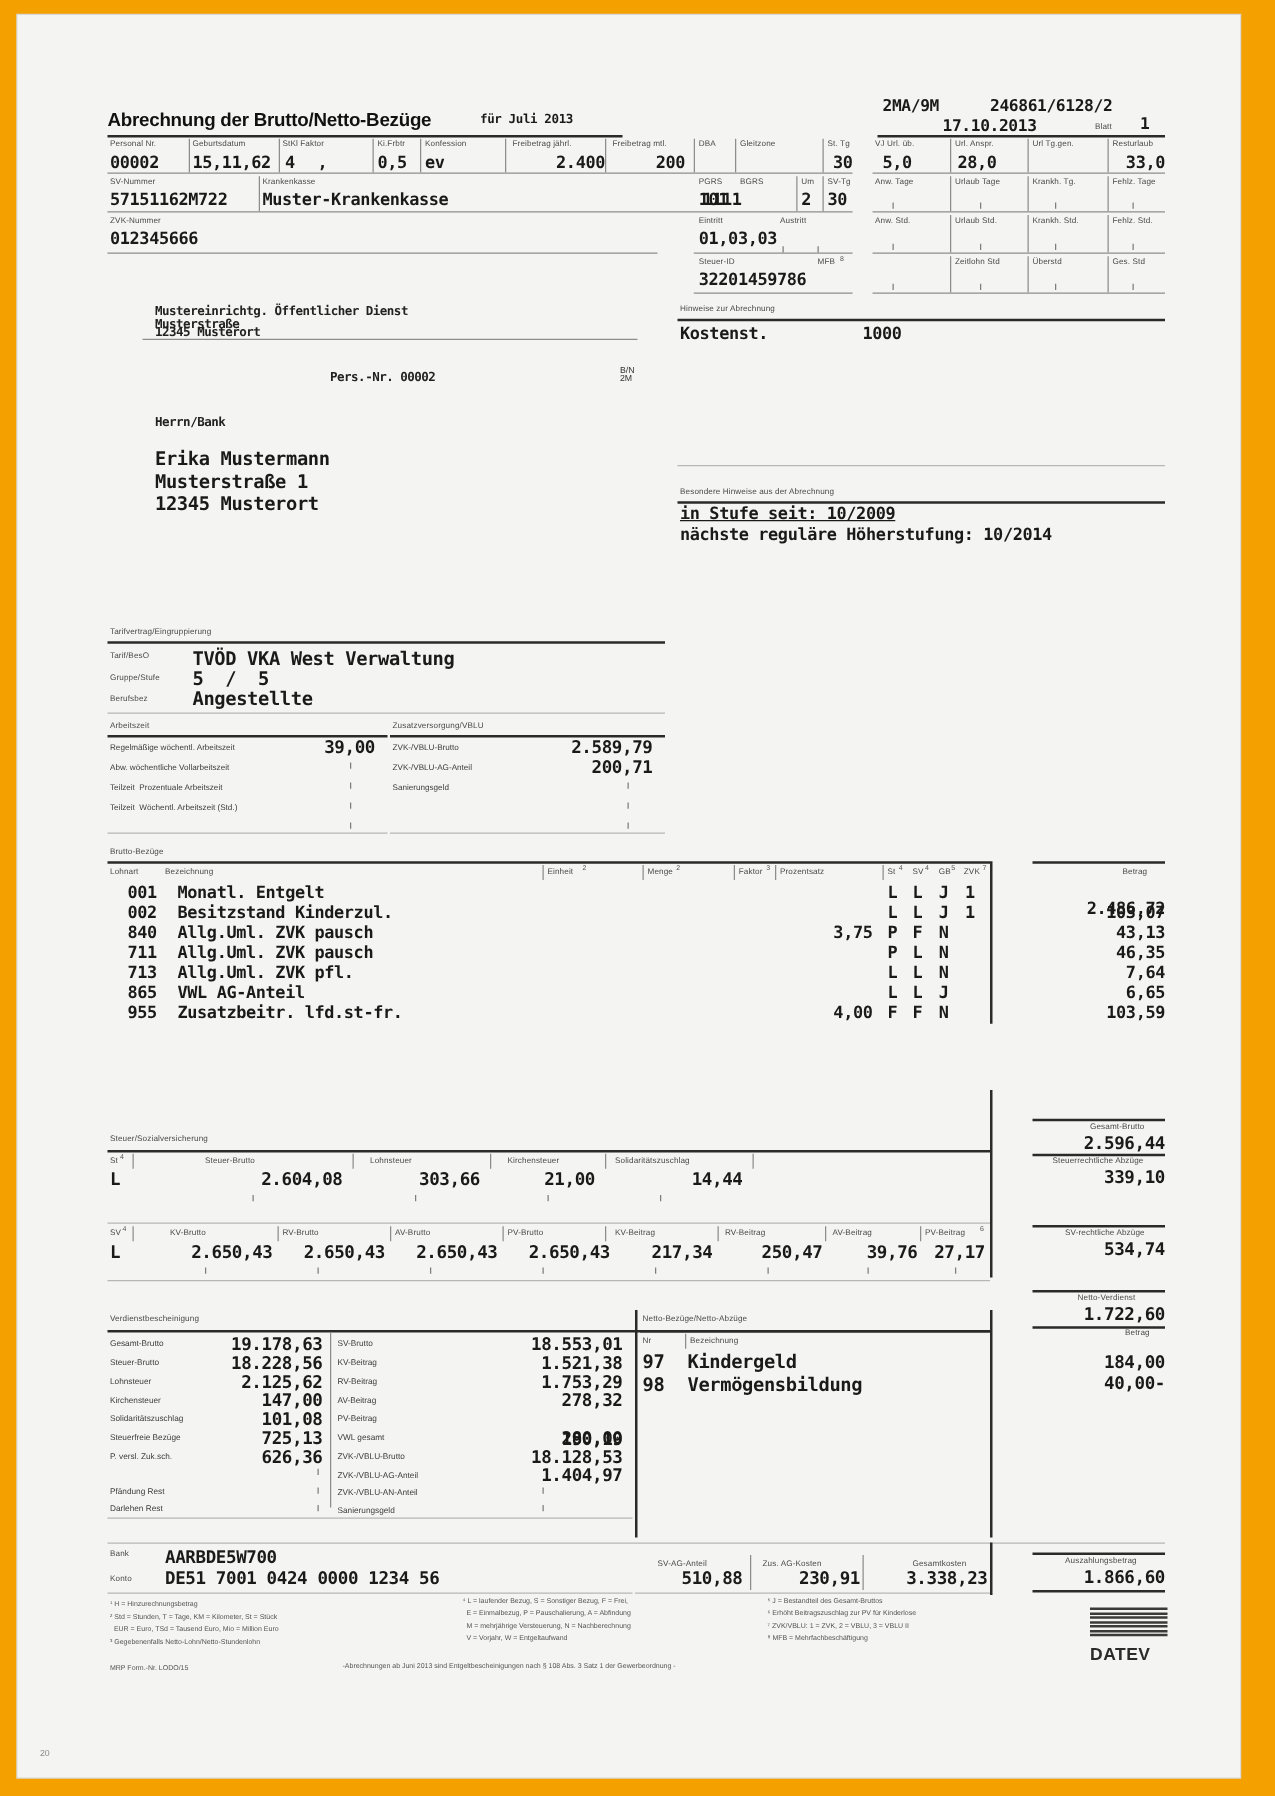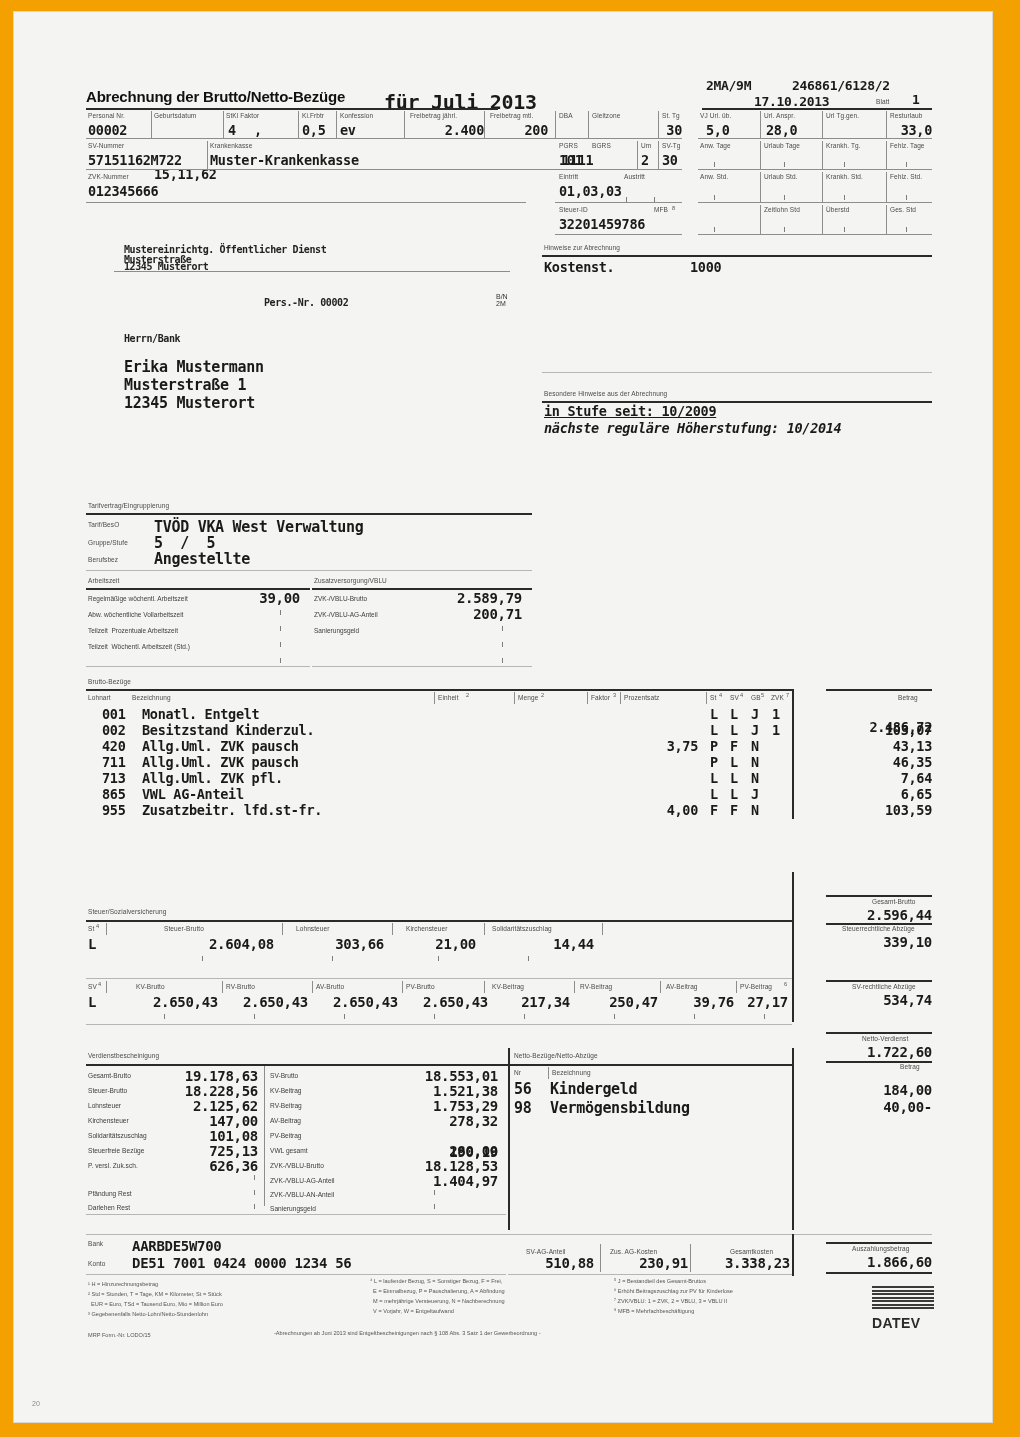--- a/index.html
+++ b/index.html
@@ -65,21 +65,21 @@
   }
   .right{text-align:right;}
 </style>
 </head>
 <body>
 
 <div class="page">
 <div class="sheet">
 
   <div class="title a" style="left:72px;top:76px;">Abrechnung der Brutto/Netto-Bezüge</div>
-  <div class="d" style="left:370px;top:78px;font-size:20px;">für Juli 2013</div>
+  <div class="d" style="left:370px;top:78px;font-size:10px;">für Juli 2013</div>
 
   <div class="d" style="left:692px;top:66px;font-size:13px;">2MA/9M</div>
   <div class="d" style="left:778px;top:66px;font-size:13px;">246861/6128/2</div>
   <div class="d" style="left:740px;top:82px;font-size:13px;">17.10.2013</div>
   <div class="lbl" style="left:862px;top:86px;">Blatt</div>
   <div class="d" style="left:898px;top:80px;font-size:13px;">1</div>
   <div class="hr" style="left:688px;top:96px;width:230px;"></div>
 
   <div class="hr" style="left:72px;top:96px;width:412px;"></div>
 
@@ -88,21 +88,21 @@
   <div class="lbl" style="left:212px;top:100px;">StKl Faktor</div>
   <div class="lbl" style="left:288px;top:100px;">Ki.Frbtr</div>
   <div class="lbl" style="left:326px;top:100px;">Konfession</div>
   <div class="lbl" style="left:396px;top:100px;">Freibetrag jährl.</div>
   <div class="lbl" style="left:476px;top:100px;">Freibetrag mtl.</div>
   <div class="lbl" style="left:545px;top:100px;">DBA</div>
   <div class="lbl" style="left:578px;top:100px;">Gleitzone</div>
   <div class="lbl" style="left:648px;top:100px;">St. Tg</div>
 
   <div class="d" style="left:74px;top:110px;">00002</div>
-  <div class="d" style="left:140px;top:110px;margin-top:44px;">15,11,62</div>
+  <div class="d" style="left:140px;top:110px;">15,11,62</div>
   <div class="d" style="left:214px;top:110px;">4</div>
   <div class="d" style="left:240px;top:110px;">,</div>
   <div class="d" style="left:288px;top:110px;">0,5</div>
   <div class="d" style="left:326px;top:110px;">ev</div>
   <div class="d right" style="left:380px;top:110px;width:90px;">2.400</div>
   <div class="d right" style="left:460px;top:110px;width:74px;">200</div>
   <div class="d right" style="left:620px;top:110px;width:48px;">30</div>
 
   <div class="hr-t" style="left:72px;top:126px;width:596px;"></div>
   <div class="vr" style="left:137px;top:99px;height:27px;"></div>
@@ -216,21 +216,21 @@
 
   <div class="lbl" style="left:530px;top:232px;">Hinweise zur Abrechnung</div>
   <div class="hr" style="left:528px;top:243px;width:390px;"></div>
   <div class="d" style="left:530px;top:247px;">Kostenst.</div>
   <div class="d" style="left:676px;top:247px;">1000</div>
   <div class="hr-f" style="left:528px;top:360px;width:390px;"></div>
 
   <div class="lbl" style="left:530px;top:378px;">Besondere Hinweise aus der Abrechnung</div>
   <div class="hr" style="left:528px;top:389px;width:390px;"></div>
   <div class="d" style="left:530px;top:391px;text-decoration:underline;">in Stufe seit: 10/2009</div>
-  <div class="d" style="left:530px;top:408px;font-style:italic;">nächste reguläre Höherstufung: 10/2014</div>
+  <div class="d" style="left:530px;top:408px;">nächste reguläre Höherstufung: 10/2014</div>
 
   <div class="lbl" style="left:74px;top:490px;">Tarifvertrag/Eingruppierung</div>
   <div class="hr" style="left:72px;top:501px;width:446px;"></div>
 
   <div class="lbl" style="left:74px;top:509px;">Tarif/BesO</div>
   <div class="d" style="left:140px;top:506px;font-size:15px;">TVÖD VKA West Verwaltung</div>
   <div class="lbl" style="left:74px;top:527px;">Gruppe/Stufe</div>
   <div class="d" style="left:140px;top:522px;font-size:15px;">5  /  5</div>
   <div class="lbl" style="left:74px;top:544px;">Berufsbez</div>
   <div class="d" style="left:140px;top:538px;font-size:15px;">Angestellte</div>
@@ -305,21 +305,21 @@
     <div class="d" style="left:88px;top:710px;">002</div>
     <div class="d" style="left:128px;top:710px;">Besitzstand Kinderzul.</div>
     <div class="d right" style="left:606px;top:710px;width:78px;"></div>
     <div class="d" style="left:696px;top:710px;">L</div>
     <div class="d" style="left:716px;top:710px;">L</div>
     <div class="d" style="left:737px;top:710px;">J</div>
     <div class="d" style="left:758px;top:710px;">1</div>
     <div class="d right" style="left:812px;top:710px;width:106px;">103,07</div>
   </div>
   <div>
-    <div class="d" style="left:88px;top:726px;">420</div>
+    <div class="d" style="left:88px;top:726px;">840</div>
     <div class="d" style="left:128px;top:726px;">Allg.Uml. ZVK pausch</div>
     <div class="d right" style="left:606px;top:726px;width:78px;">3,75</div>
     <div class="d" style="left:696px;top:726px;">P</div>
     <div class="d" style="left:716px;top:726px;">F</div>
     <div class="d" style="left:737px;top:726px;">N</div>
     <div class="d" style="left:758px;top:726px;"></div>
     <div class="d right" style="left:812px;top:726px;width:106px;">43,13</div>
   </div>
   <div>
     <div class="d" style="left:88px;top:742px;">711</div>
@@ -496,21 +496,21 @@
   <div class="tick" style="left:420px;top:1192px;"></div>
   <div class="hr-f" style="left:72px;top:1202px;width:420px;"></div>
 
   <div class="lbl" style="left:500px;top:1040px;">Netto-Bezüge/Netto-Abzüge</div>
   <div class="hr" style="left:498px;top:1052px;width:280px;"></div>
   <div class="lbl" style="left:500px;top:1057px;">Nr</div>
   <div class="lbl" style="left:538px;top:1057px;">Bezeichnung</div>
   <div class="vr" style="left:534px;top:1055px;height:12px;"></div>
 
   <div>
-    <div class="d" style="left:500px;top:1068px;font-size:15px;">56</div>
+    <div class="d" style="left:500px;top:1068px;font-size:15px;">97</div>
     <div class="d" style="left:536px;top:1068px;font-size:15px;">Kindergeld</div>
     <div class="d right" style="left:812px;top:1070px;width:106px;font-size:14px;">184,00</div>
   </div>
   <div>
     <div class="d" style="left:500px;top:1087px;font-size:15px;">98</div>
     <div class="d" style="left:536px;top:1087px;font-size:15px;">Vermögensbildung</div>
     <div class="d right" style="left:812px;top:1087px;width:106px;font-size:14px;">40,00-</div>
   </div>
 
   <div class="hr-f" style="left:72px;top:1222px;width:846px;"></div>

